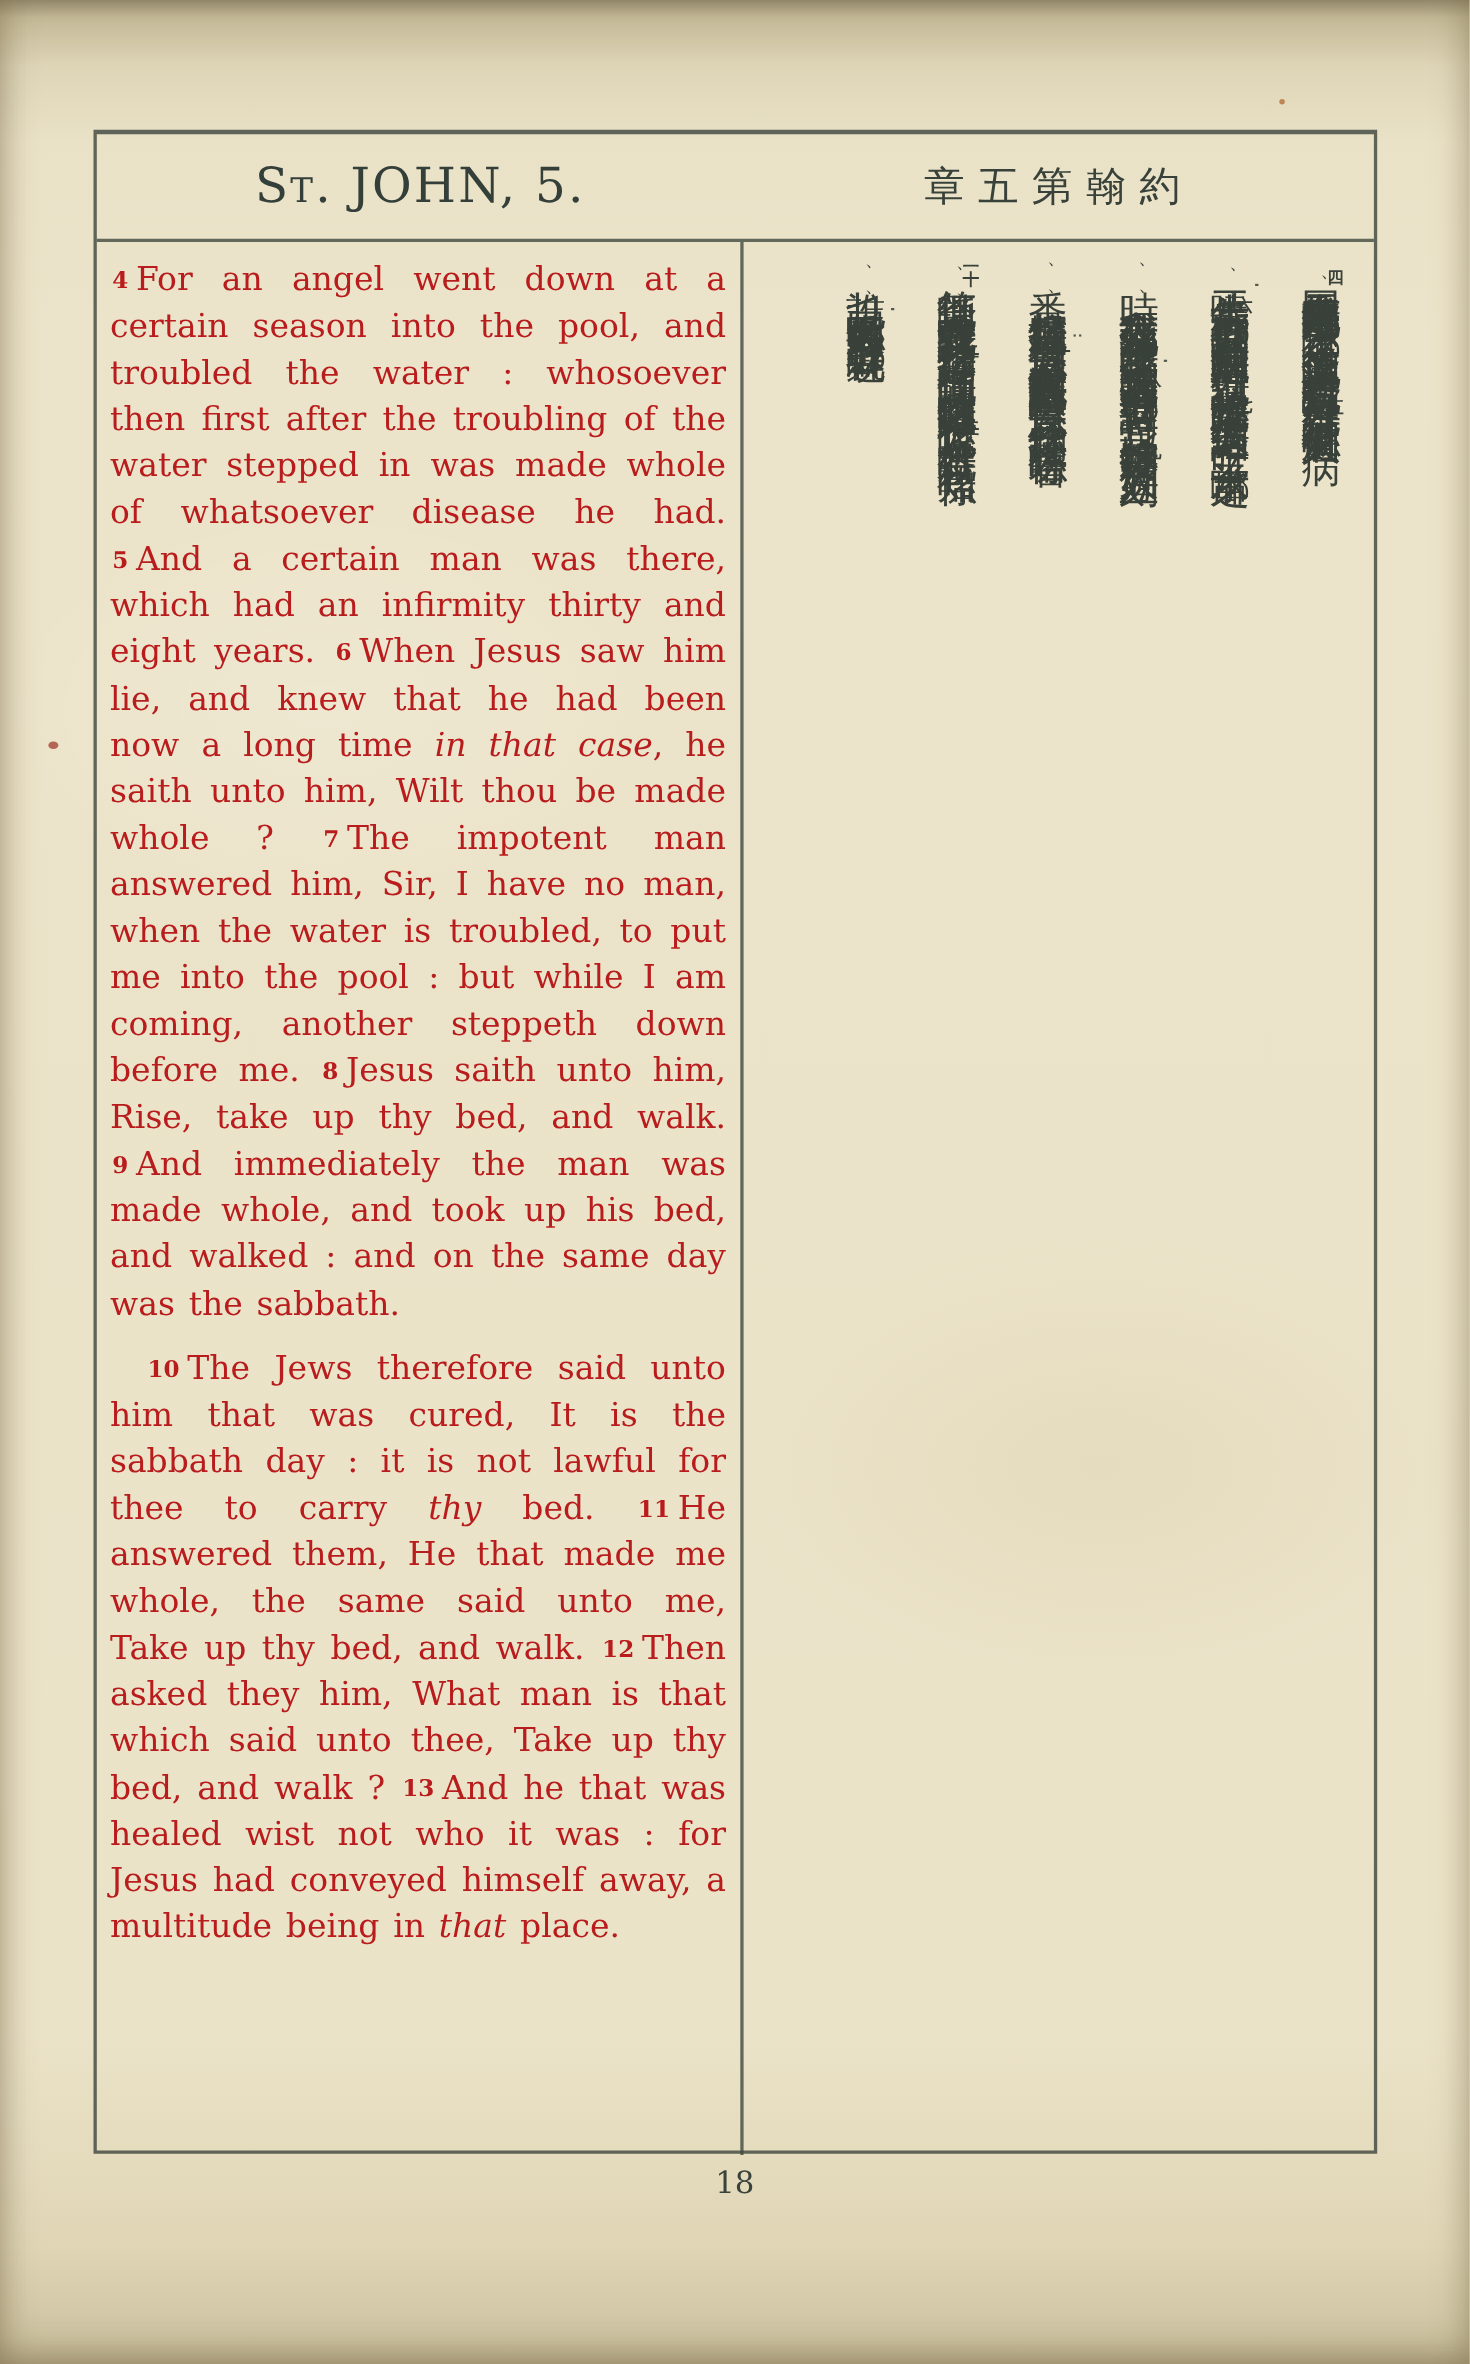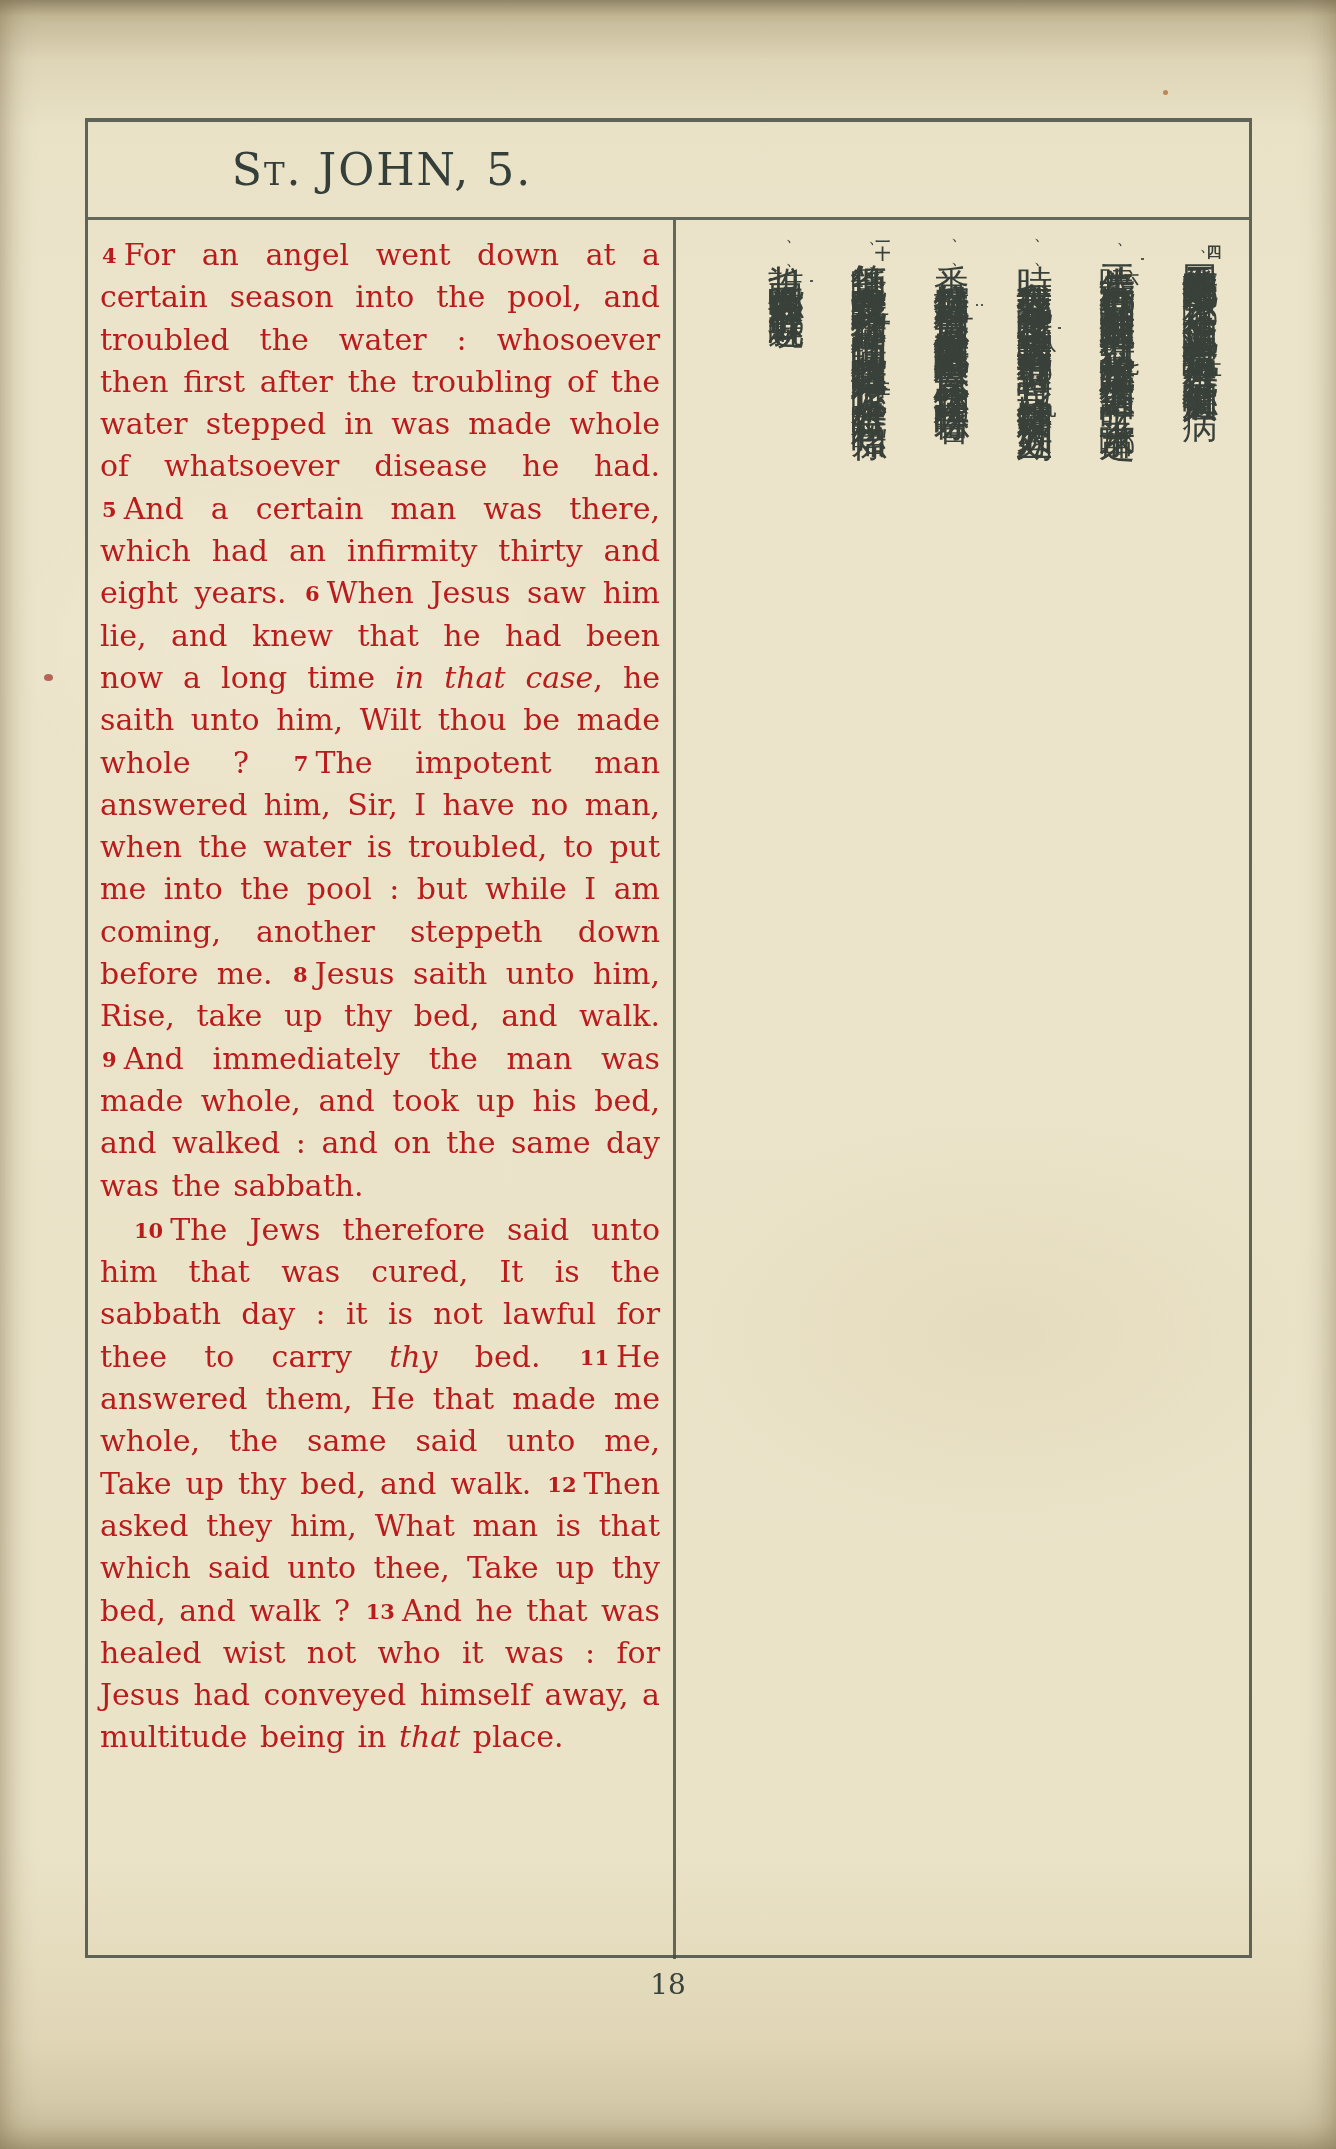--- a/index.html
+++ b/index.html
@@ -45,21 +45,21 @@
   .content{display:flex;height:1739px;}
   .en-pane{
     width:588px;box-sizing:border-box;overflow:hidden;
     padding:14px 13px 0 12px;
     border-right:3px solid rgba(64,72,63,.8);
   }
   .en-pane p{
     margin:0;font-size:30px;line-height:1.41;color:#b91c1c;
     text-align:justify;word-spacing:3px;
   }
-  .en-pane p.p2{text-indent:32px;margin-top:2px;}
+  .en-pane p.p2{text-indent:32px;margin-top:17px;}
   .vnum{font-weight:bold;font-size:.70em;padding:0 7px 0 2px;position:relative;top:-2px;}
   .ital{font-style:italic;}
 
   .cn-pane{
     flex:1;box-sizing:border-box;overflow:hidden;
     padding:16px 8px 10px 6px;
     writing-mode:vertical-rl;text-orientation:upright;
     font-size:36px;color:#39413a;letter-spacing:1px;
   }
   .cn-col{line-height:2.3;}
@@ -81,20 +81,23 @@
 
 <div class="paper"></div>
 <div class="speck1"></div>
 <div class="speck2"></div>
 
 <div class="frame">
   <div class="hdr">
     <div class="hdr-left">
       <span class="title-en">St. JOHN, 5.</span>
     </div>
+    <div class="hdr-right">
+      <span class="title-cn">章五第翰約</span>
+    </div>
   </div>
   <div class="content">
     <div class="en-pane">
       <p><span class="vnum">4</span><span class="run">For an angel went down at a certain season into the pool, and troubled the water : whosoever then first after the troubling of the water stepped in was made whole of whatsoever disease he had. </span><span class="vnum">5</span><span class="run">And a certain man was there, which had an infirmity thirty and eight years. </span><span class="vnum">6</span><span class="run">When Jesus saw him lie, and knew that he had been now a long time </span><span class="ital">in that case</span><span class="run">, he saith unto him, Wilt thou be made whole ? </span><span class="vnum">7</span><span class="run">The impotent man answered him, Sir, I have no man, when the water is troubled, to put me into the pool : but while I am coming, another steppeth down before me. </span><span class="vnum">8</span><span class="run">Jesus saith unto him, Rise, take up thy bed, and walk. </span><span class="vnum">9</span><span class="run">And immediately the man was made whole, and took up his bed, and walked : and on the same day was the sabbath.</span></p>
       <p class="p2"><span class="vnum">10</span><span class="run">The Jews therefore said unto him that was cured, It is the sabbath day : it is not lawful for thee to carry </span><span class="ital">thy</span><span class="run"> bed. </span><span class="vnum">11</span><span class="run">He answered them, He that made me whole, the same said unto me, Take up thy bed, and walk. </span><span class="vnum">12</span><span class="run">Then asked they him, What man is that which said unto thee, Take up thy bed, and walk ? </span><span class="vnum">13</span><span class="run">And he that was healed wist not who it was : for Jesus had conveyed himself away, a multitude being in </span><span class="ital">that</span><span class="run"> place.</span></p>
     </div>
     <div class="cn-pane">
       <div class="cn-col"><span class="vmark">四</span><span class="run">因爲天使有時落池攪嘟的水<span class="cma">、</span>水嘟之後<span class="cma">、</span>第一個落池嘅<span class="cma">、</span>唔論有乜嘢病<span class="cma">、</span>就得好番<span class="cma">、</span></span><span class="vmark">五</span><span class="run">喺個處有一個人<span class="cma">、</span>病</span></div>
       <div class="cn-col"><span class="run">嘵三十八年<span class="cma">、</span></span><span class="vmark">六</span><span class="pname">耶穌</span><span class="run">見佢瞓處<span class="cma">、</span>知到佢病嘵好耐<span class="cma">、</span>就對佢話<span class="cma">、</span>你想好番唔呢<span class="cma">、</span></span><span class="vmark">七</span><span class="run">個病人答佢話<span class="cma">、</span>主呀<span class="cma">、</span>當水嘟之</span></div>
       <div class="cn-col"><span class="run">時<span class="cma">、</span>我冇人扶我落池<span class="cma">、</span>及至我嚟之時<span class="cma">、</span>別人先過我落去咯<span class="cma">、</span></span><span class="vmark">八</span><span class="pname">耶穌</span><span class="run">對佢話<span class="cma">、</span>起身<span class="cma">、</span>擰你牀鋪行喇<span class="cma">、</span></span><span class="vmark">九</span><span class="run">個人立刻好</span></div>

